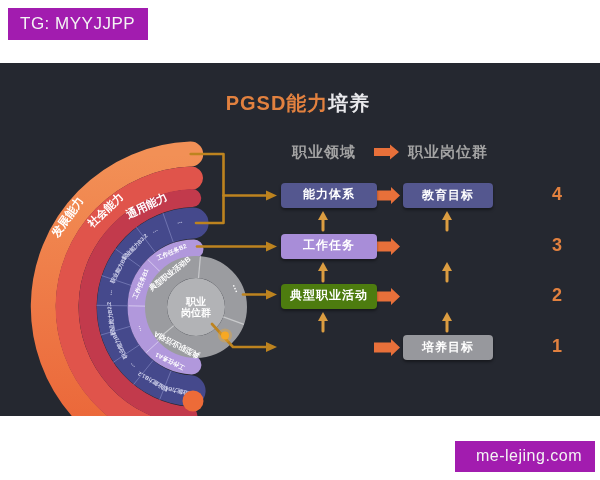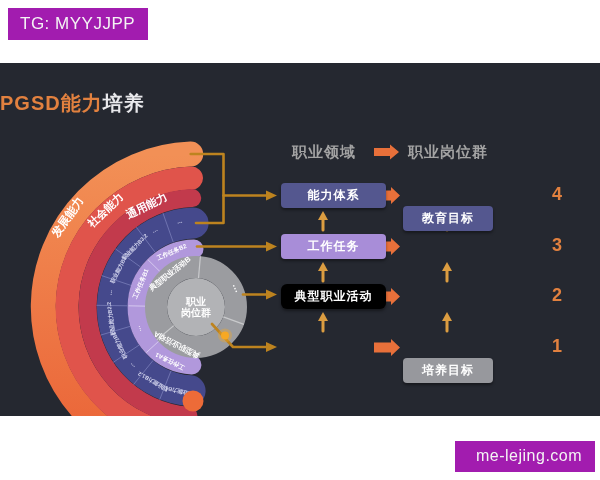--- a/index.html
+++ b/index.html
@@ -8,35 +8,35 @@
     font-family:"Liberation Sans","DejaVu Sans",sans-serif;
   }
   .badge{
     position:absolute;background:#a21caf;color:#f4f4f4;
     font-size:17px;letter-spacing:.5px;line-height:1;padding:7px 13px 8px 12px;
   }
   #tg-badge{left:8px;top:8px;}
   #watermark{left:455px;top:441px;font-size:16px;padding-left:21px;}
   #slide{position:absolute;left:0;top:63px;width:600px;height:353px;background:#252830;overflow:hidden;}
   #fanvas{position:absolute;left:0;top:0;}
-  .title{position:absolute;left:0;top:27px;width:596px;text-align:left;
+  .title{position:absolute;left:0;top:27px;width:596px;text-align:center;
     font-size:20px;font-weight:bold;letter-spacing:1px;color:#e9e9ec;}
   .title .hl{color:#e2813f;}
   .colhead{position:absolute;top:80px;height:18px;line-height:18px;text-align:center;
     color:#a3a3a3;font-size:15px;font-weight:bold;letter-spacing:1px;}
   #head-left{left:279px;width:90px;}
   #head-right{left:403px;width:90px;}
   .node{position:absolute;height:25px;line-height:25px;text-align:center;color:#ffffff;
     font-size:12px;font-weight:bold;border-radius:4px;letter-spacing:1px;
     box-shadow:0 2px 3px rgba(0,0,0,.4);}
-  .colL{left:281px;width:105px;}
-  .colR{left:403px;width:90px;margin-top:23px;}
+  .colL{left:281px;width:96px;font-family:Liberation Mono, monospace;}
+  .colR{left:403px;width:90px;}
   .r4{top:120px;background:#54578f;}
   .r3{top:171px;background:#a88dd8;}
-  .r2{top:221px;background:#000000;border-radius:6px;}
+  .r2{top:221px;background:#4d7c0f;}
   .r1{top:272px;background:#97989d;}
   .num{position:absolute;left:544px;width:26px;height:24px;text-align:center;
     color:#e2813f;font-size:18px;font-weight:bold;}
   .n4{top:121px;}.n3{top:172px;}.n2{top:222px;}.n1{top:273px;}
   svg text{font-family:"Liberation Sans","DejaVu Sans",sans-serif;}
 </style>
 </head>
 <body>
 
 <div class="badge" id="tg-badge">TG: MYYJJPP</div>

